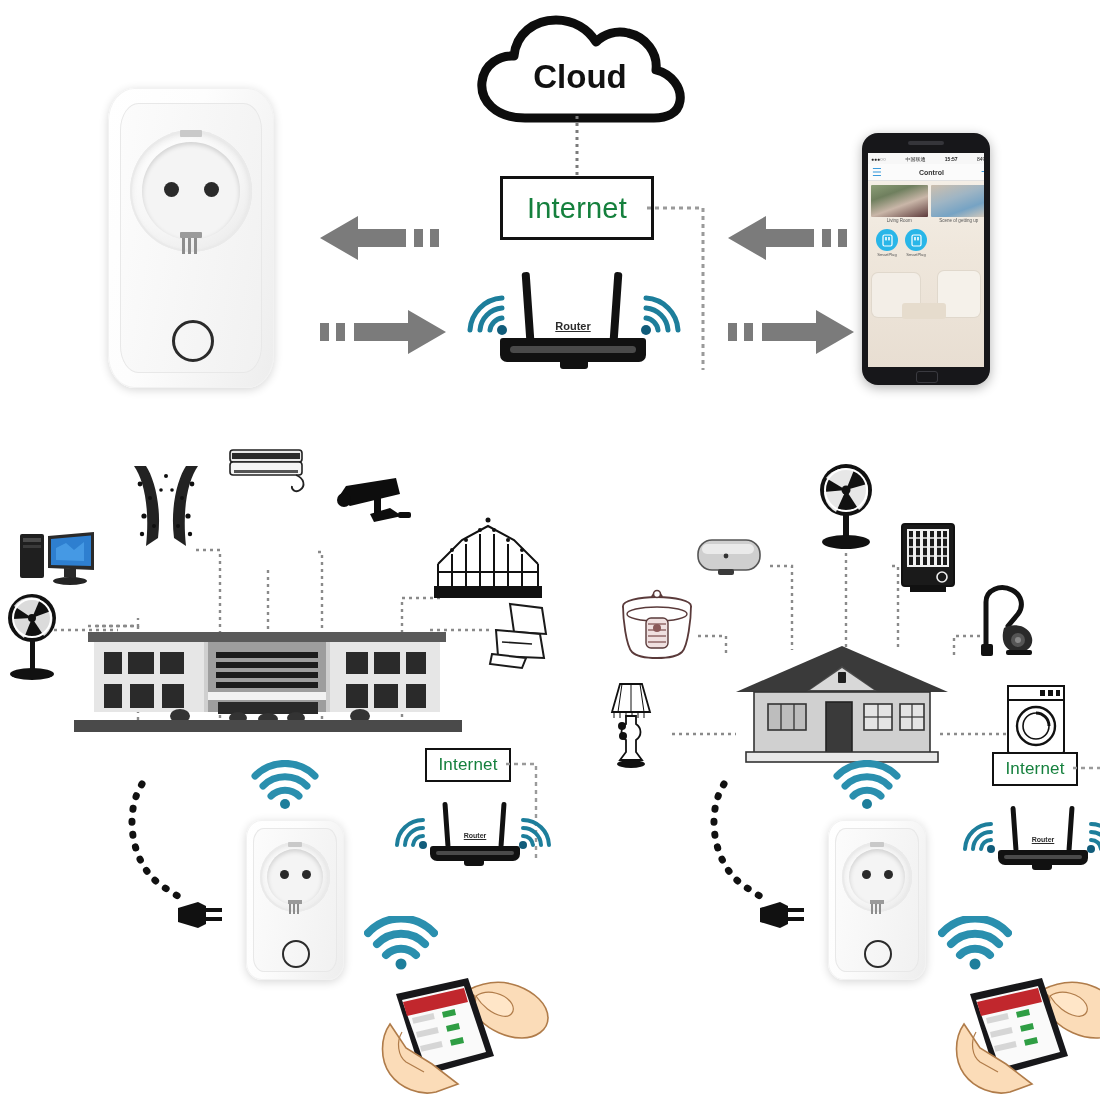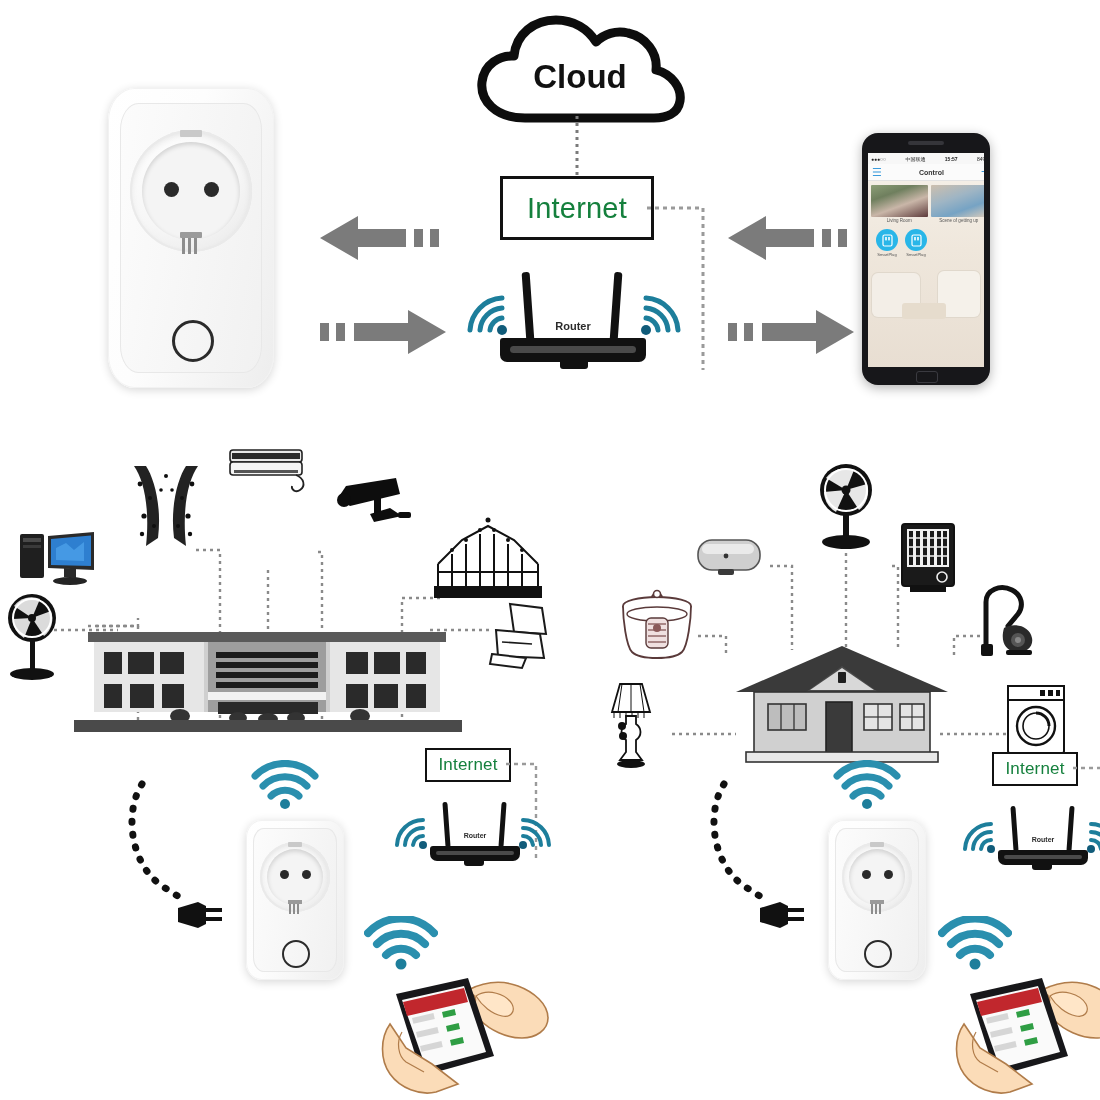--- a/index.html
+++ b/index.html
@@ -25,21 +25,21 @@
   .plug-brand{position:absolute;color:rgba(150,150,150,.38);font-weight:700;
         letter-spacing:1px;white-space:nowrap;user-select:none;}
   .plug-btn{position:absolute;border-radius:50%;border:3px solid #2b2b2b;background:transparent;}
   
   .arrow-svg{display:block;}
   
   .router-body{position:absolute;background:#111;border-radius:3px 3px 7px 7px;}
   .router-slot{position:absolute;background:#4a4a4a;border-radius:4px;}
   .router-ant{position:absolute;background:#111;border-radius:3px;}
   .router-foot{position:absolute;background:#111;border-radius:0 0 3px 3px;}
-  .router-label{position:absolute;color:#2b2b2b;font-weight:700;text-align:center;white-space:nowrap;}
+  .router-label{position:absolute;color:#2b2b2b;font-weight:700;text-align:center;white-space:nowrap;text-decoration:underline;}
   
   .phone{background:#17171a;border-radius:16px;box-shadow:0 3px 12px rgba(0,0,0,.3);}
   .phone-screen{position:absolute;overflow:hidden;background:#f3efe9;}
   .status-bar{display:flex;align-items:center;justify-content:space-between;background:#f7f7f7;
         color:#222;padding:0 3px;}
   .app-bar{display:flex;align-items:center;justify-content:space-between;background:#fbfbfb;
         border-bottom:1px solid #e2e2e2;padding:0 4px;color:#3a9bdc;}
   .app-title{color:#333;font-weight:700;}
   .tiles{display:flex;gap:3px;padding:3px;}
   .tile{flex:1;}

